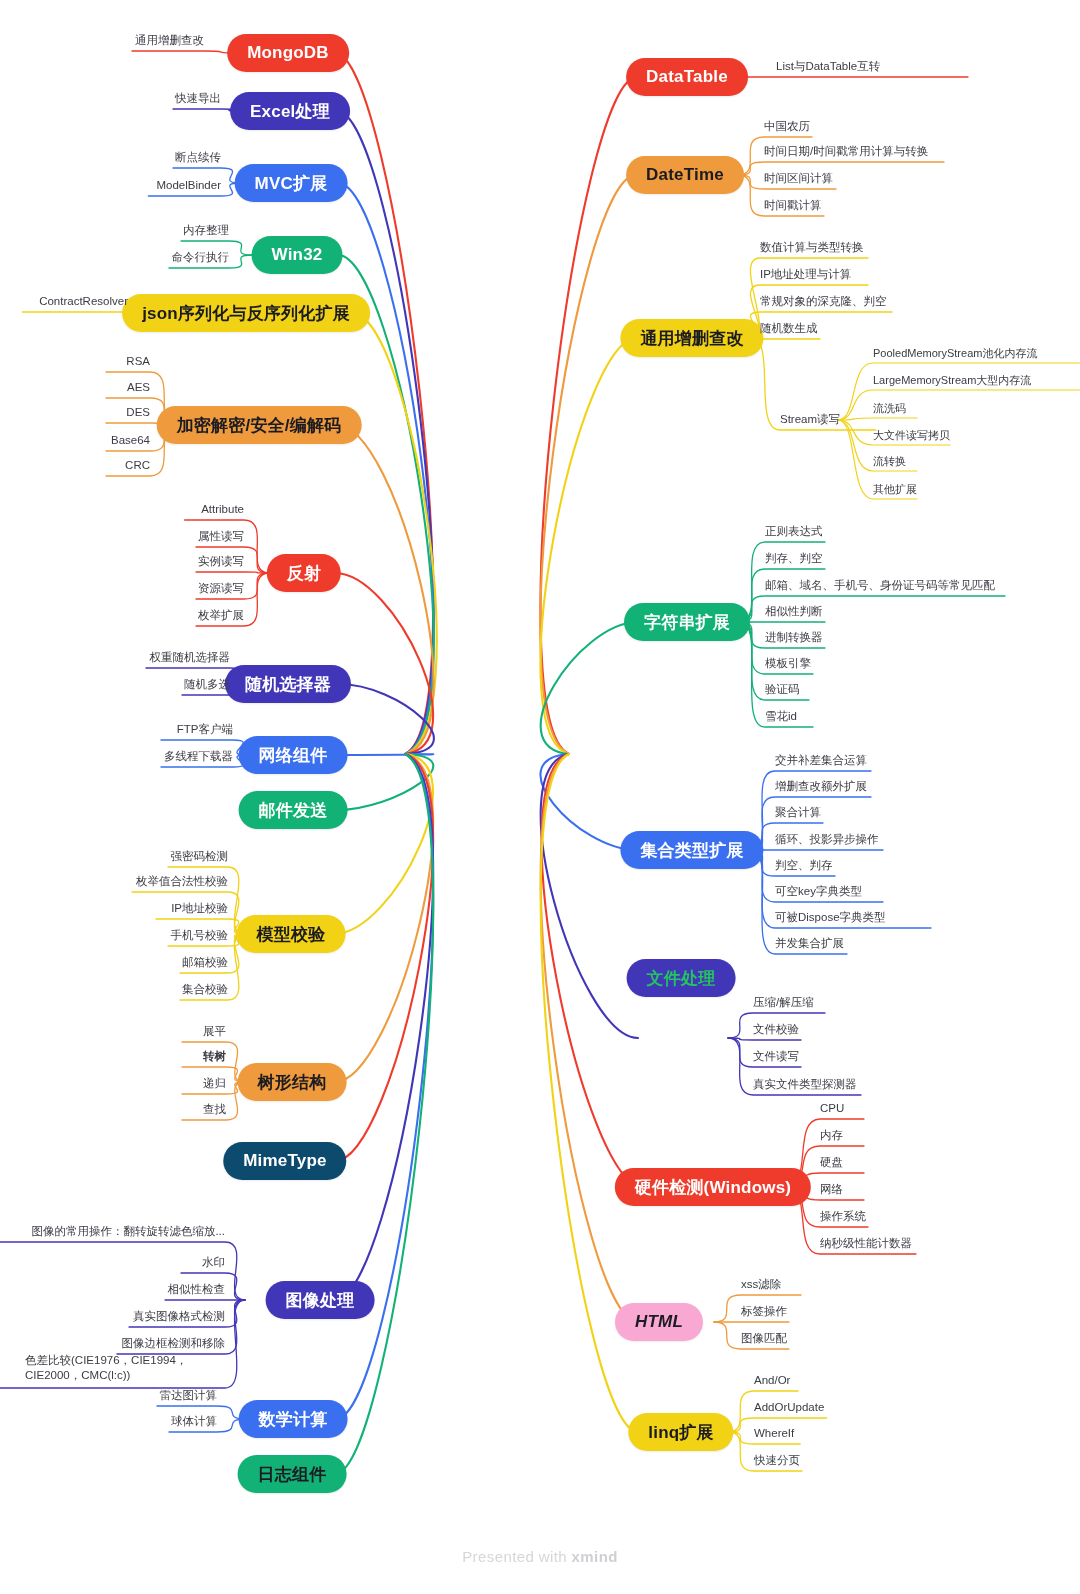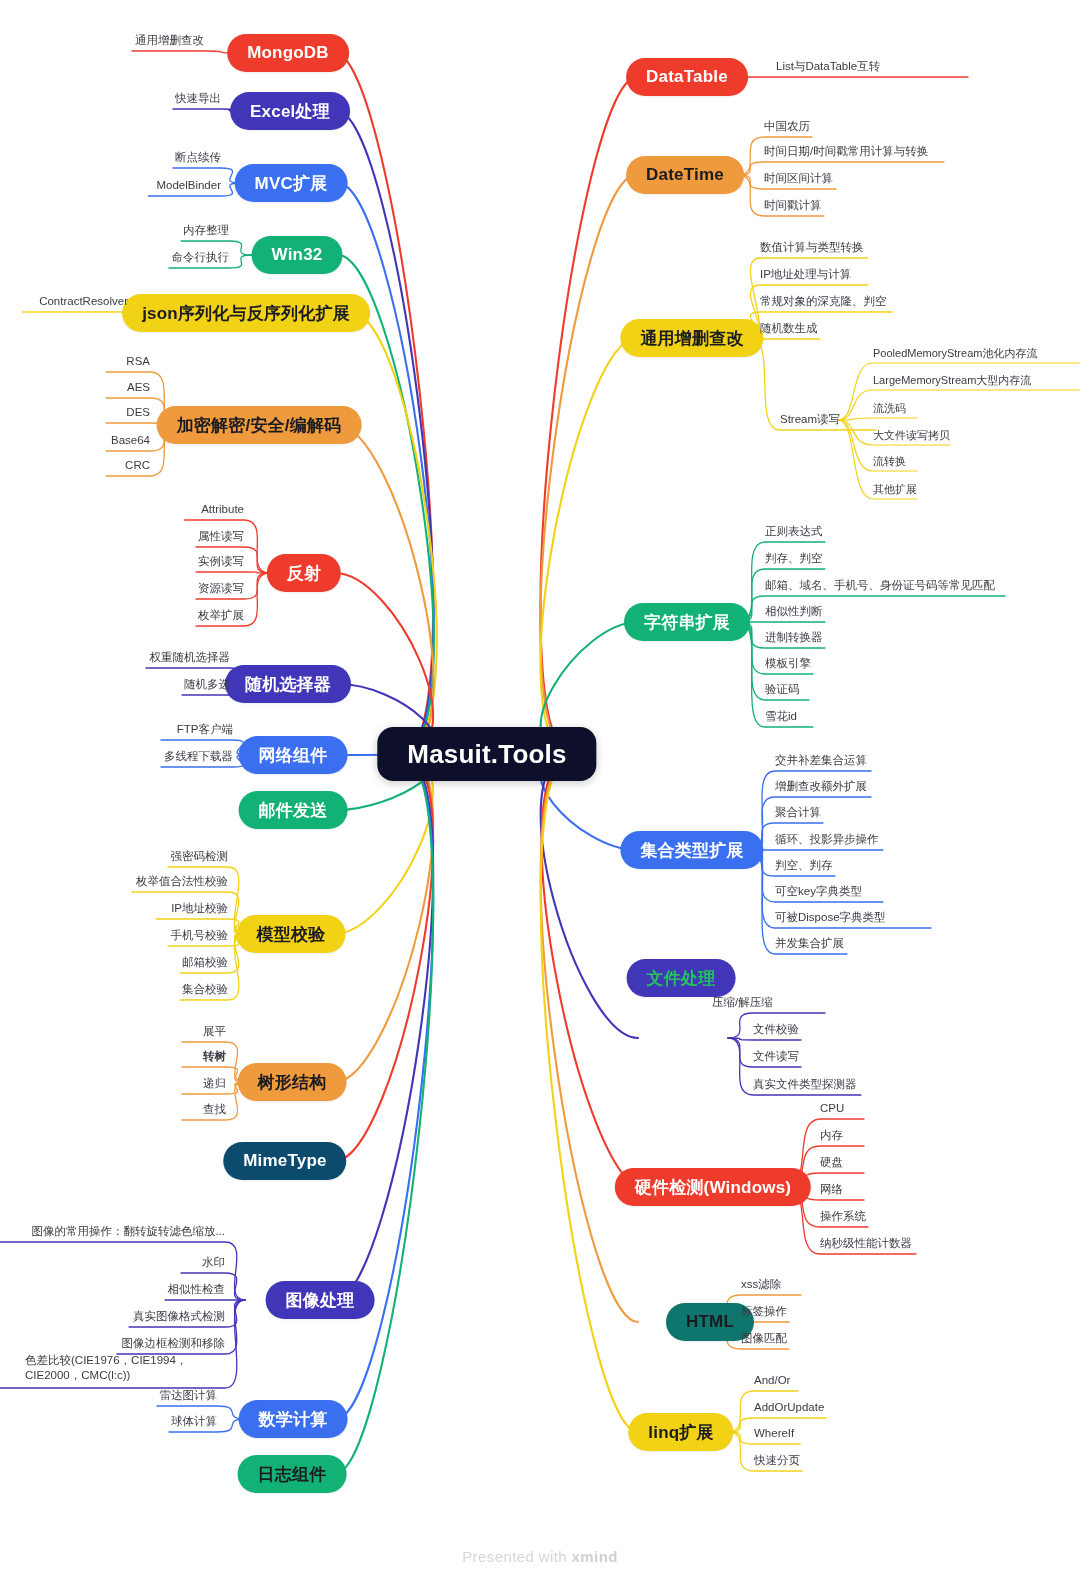--- a/index.html
+++ b/index.html
@@ -302,48 +302,45 @@
       <div class="leaf r" style="left: 775px; top: 787px;">增删查改额外扩展</div>
       <div class="leaf r" style="left: 775px; top: 813px;">聚合计算</div>
       <div class="leaf r" style="left: 775px; top: 840px;">循环、投影异步操作</div>
       <div class="leaf r" style="left: 775px; top: 866px;">判空、判存</div>
       <div class="leaf r" style="left: 775px; top: 892px;">可空key字典类型</div>
       <div class="leaf r" style="left: 775px; top: 918px;">可被Dispose字典类型</div>
       <div class="leaf r" style="left: 775px; top: 944px;">并发集合扩展</div>
       <div class="node branch" style="left: 681px; top: 978px; background: rgb(66, 54, 184); color: #22c55e; min-width: 86px;">
         <span>文件处理</span>
       </div>
-      <div class="leaf r" style="left: 712px; top: 1003px;">压缩/解压缩</div>
+      <div class="leaf r" style="left: 753px; top: 1003px;">压缩/解压缩</div>
       <div class="leaf r" style="left: 753px; top: 1030px;">文件校验</div>
       <div class="leaf r" style="left: 753px; top: 1057px;">文件读写</div>
       <div class="leaf r" style="left: 753px; top: 1085px;">真实文件类型探测器</div>
       <div class="node branch" style="left: 713px; top: 1187px; background: rgb(239, 59, 44); color: rgb(255, 255, 255); min-width: 140px;">
         <span>硬件检测(Windows)</span>
       </div>
       <div class="leaf r" style="left: 820px; top: 1109px;">CPU</div>
       <div class="leaf r" style="left: 820px; top: 1136px;">内存</div>
       <div class="leaf r" style="left: 820px; top: 1163px;">硬盘</div>
       <div class="leaf r" style="left: 820px; top: 1190px;">网络</div>
       <div class="leaf r" style="left: 820px; top: 1217px;">操作系统</div>
       <div class="leaf r" style="left: 820px; top: 1244px;">纳秒级性能计数器</div>
-      <div class="node branch" style="left: 710px; top: 1322px; background: #0f766e; color: rgb(27, 27, 34); min-width: 72px;">
+      <div class="node branch" style="left: 659px; top: 1322px; background: #f9a8d4; color: rgb(27, 27, 34); min-width: 72px; font-style: italic;">
         <span>HTML</span>
       </div>
       <div class="leaf r" style="left: 741px; top: 1285px;">xss滤除</div>
       <div class="leaf r" style="left: 741px; top: 1312px;">标签操作</div>
       <div class="leaf r" style="left: 741px; top: 1339px;">图像匹配</div>
       <div class="node branch" style="left: 681px; top: 1432px; background: rgb(242, 210, 21); color: rgb(27, 27, 34); min-width: 86px;">
         <span>linq扩展</span>
       </div>
       <div class="leaf r" style="left: 754px; top: 1381px;">And/Or</div>
       <div class="leaf r" style="left: 754px; top: 1408px;">AddOrUpdate</div>
       <div class="leaf r" style="left: 754px; top: 1434px;">WhereIf</div>
       <div class="leaf r" style="left: 754px; top: 1461px;">快速分页</div>
     </div>
 
-  <div class="node root" id="rootNode" style="left: 487px; top: 754px;">
-    <span>Masuit.Tools</span>
-  </div>
 
   <div class="footer">
     <span>Presented with </span><b>xmind</b>
   </div>
 </div>
 
 </body></html>

